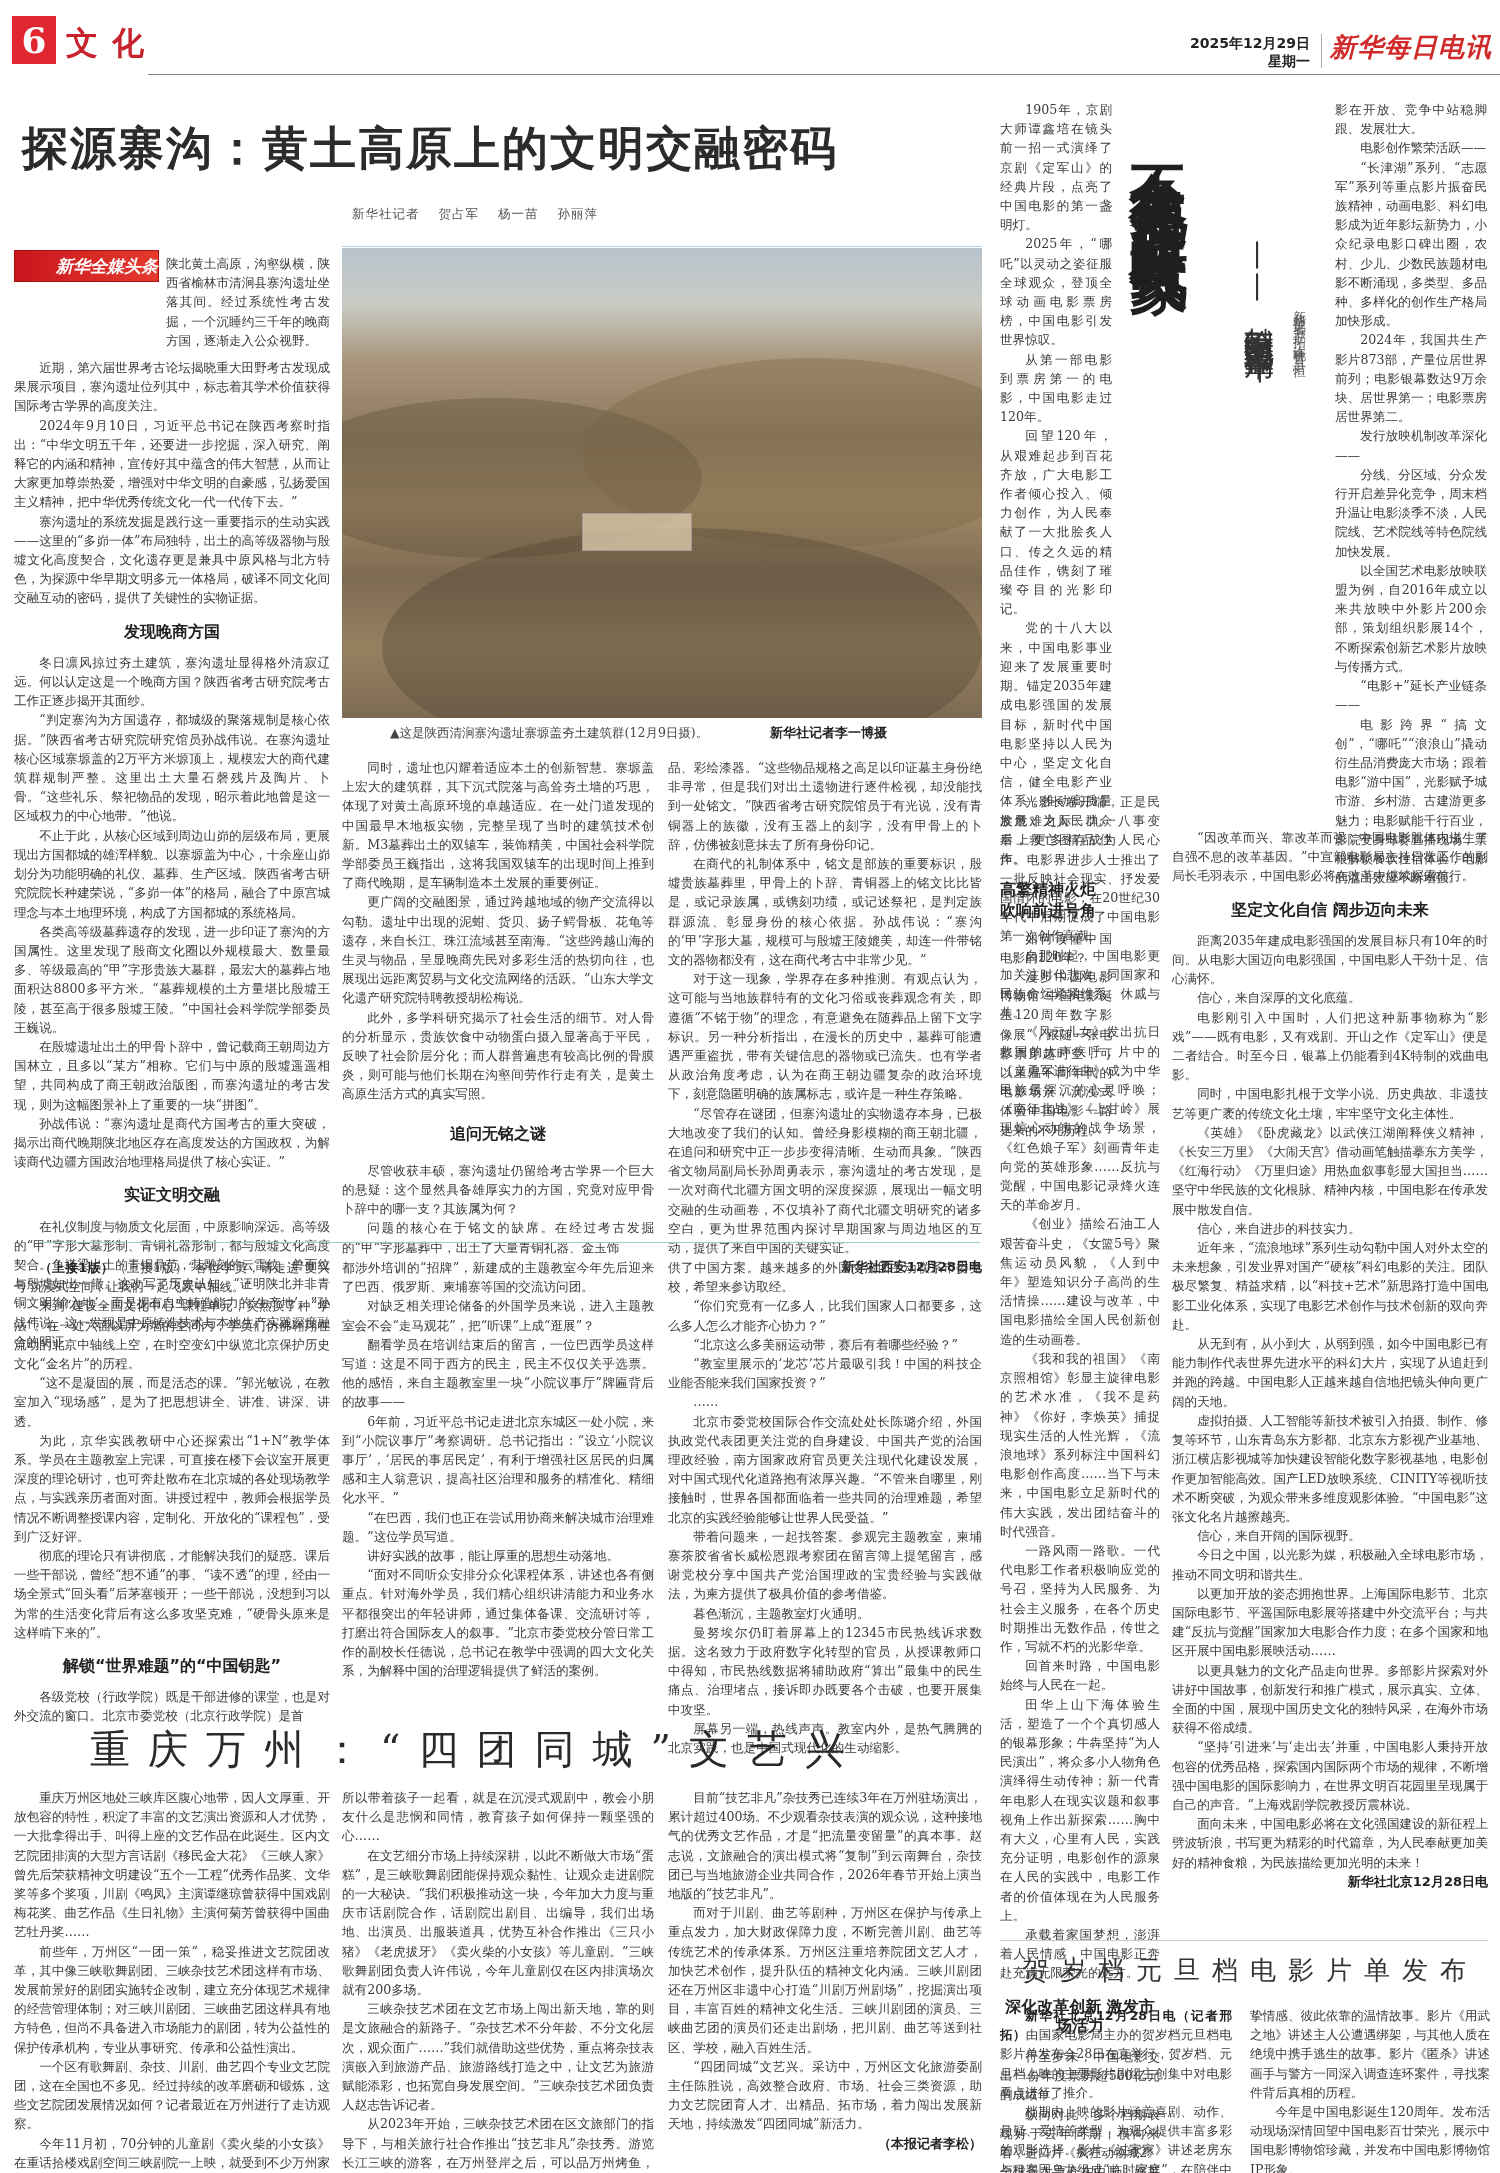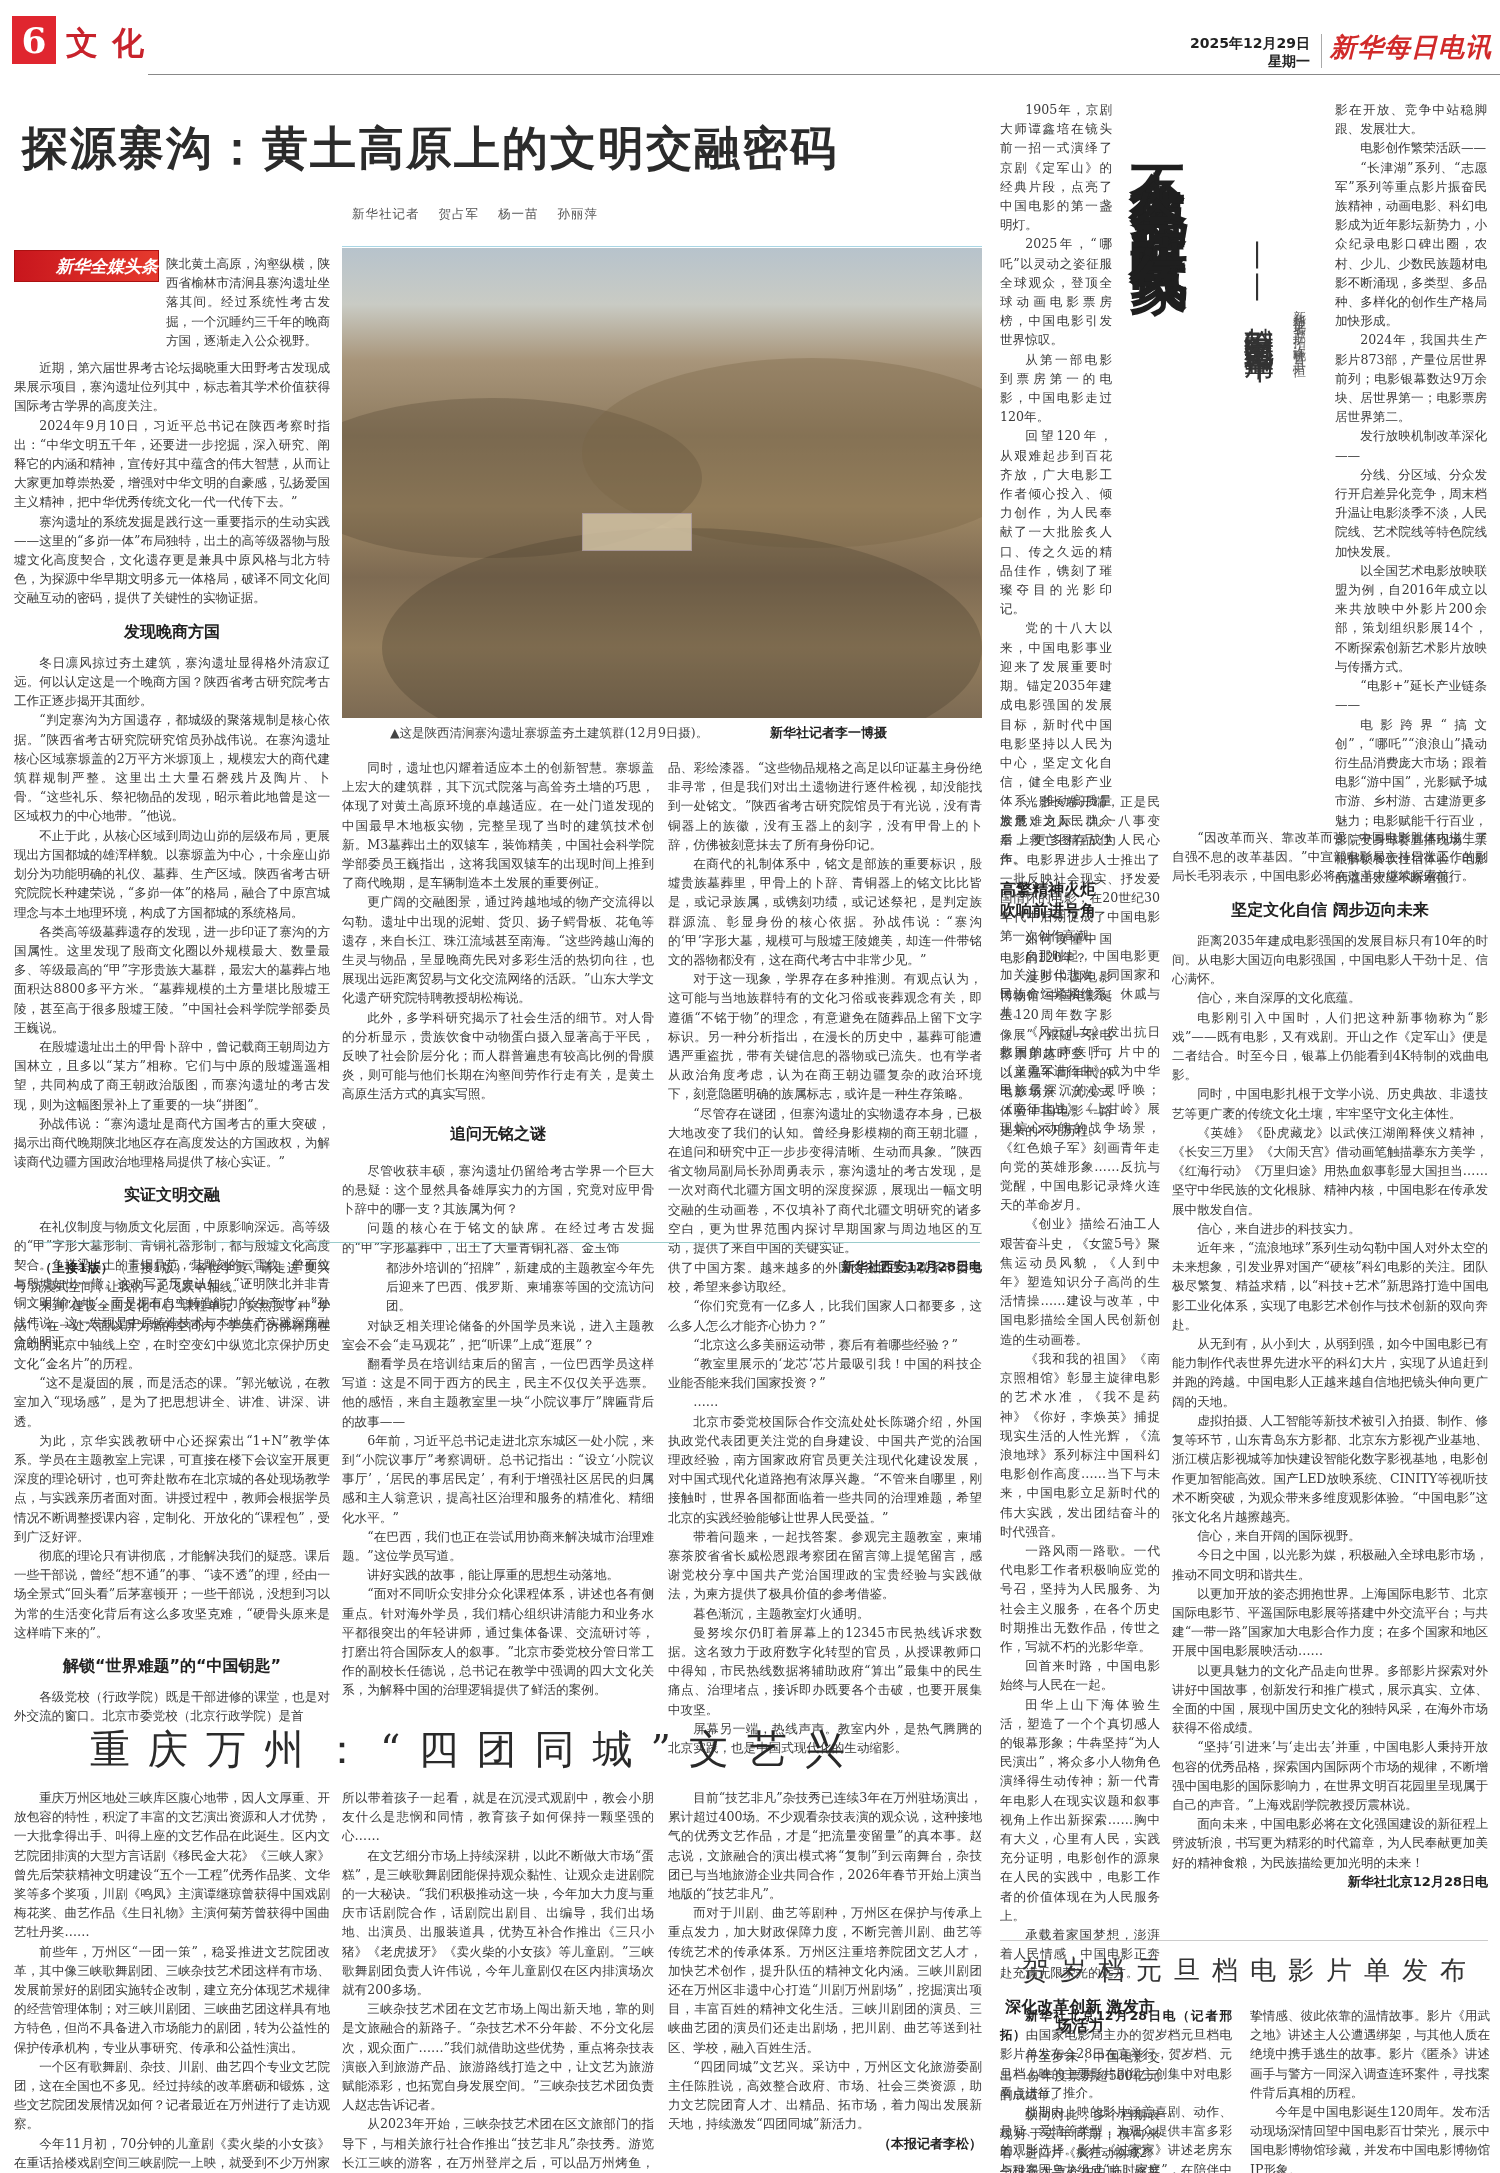--- a/index.html
+++ b/index.html
@@ -100,21 +100,21 @@
 <div class="abs txt" style="left:14px; top:1258px; width:316px;">
   <p><span class="bold-lead">（上接1版）</span><span>（上接1版）“各位学员，请走进‘复兴号’沉浸式空间，让我们一起飞跃中轴线。”</span></p>
   <p>来到“建设全国文化中心”课程单元，突然换了种“学法”。在一处六面以屏为墙的空间内，学员们仿佛翱翔在流动的北京中轴线上空，在时空变幻中纵览北京保护历史文化“金名片”的历程。</p>
   <p>“这不是凝固的展，而是活态的课。”郭光敏说，在教室加入“现场感”，是为了把思想讲全、讲准、讲深、讲透。</p>
   <p>为此，京华实践教研中心还探索出“1+N”教学体系。学员在主题教室上完课，可直接在楼下会议室开展更深度的理论研讨，也可奔赴散布在北京城的各处现场教学点，与实践亲历者面对面。讲授过程中，教师会根据学员情况不断调整授课内容，定制化、开放化的“课程包”，受到广泛好评。</p>
   <p>彻底的理论只有讲彻底，才能解决我们的疑惑。课后一些干部说，曾经“想不通”的事、“读不透”的理，经由一场全景式“回头看”后茅塞顿开；一些干部说，没想到习以为常的生活变化背后有这么多攻坚克难，“硬骨头原来是这样啃下来的”。</p>
   <div class="sub">解锁“世界难题”的“中国钥匙”</div>
   <p>各级党校（行政学院）既是干部进修的课堂，也是对外交流的窗口。北京市委党校（北京行政学院）是首</p>
 </div>
 <div class="abs txt" style="left:342px; top:1258px; width:312px;">
-  <p style="text-indent:0;margin-left:44px;">都涉外培训的“招牌”，新建成的主题教室今年先后迎来了巴西、俄罗斯、柬埔寨等国的交流访问团。</p>
+  <p style="text-indent:0;">都涉外培训的“招牌”，新建成的主题教室今年先后迎来了巴西、俄罗斯、柬埔寨等国的交流访问团。</p>
   <p>对缺乏相关理论储备的外国学员来说，进入主题教室会不会“走马观花”，把“听课”上成“逛展”？</p>
   <p>翻看学员在培训结束后的留言，一位巴西学员这样写道：这是不同于西方的民主，民主不仅仅关乎选票。他的感悟，来自主题教室里一块“小院议事厅”牌匾背后的故事——</p>
   <p>6年前，习近平总书记走进北京东城区一处小院，来到“小院议事厅”考察调研。总书记指出：“设立‘小院议事厅’，‘居民的事居民定’，有利于增强社区居民的归属感和主人翁意识，提高社区治理和服务的精准化、精细化水平。”</p>
   <p>“在巴西，我们也正在尝试用协商来解决城市治理难题。”这位学员写道。</p>
   <p>讲好实践的故事，能让厚重的思想生动落地。</p>
   <p>“面对不同听众安排分众化课程体系，讲述也各有侧重点。针对海外学员，我们精心组织讲清能力和业务水平都很突出的年轻讲师，通过集体备课、交流研讨等，打磨出符合国际友人的叙事。”北京市委党校分管日常工作的副校长任德说，总书记在教学中强调的四大文化关系，为解释中国的治理逻辑提供了鲜活的案例。</p>
 </div>
 <div class="abs txt" style="left:668px; top:1258px; width:314px;">
   <p style="text-indent:0;">供了中国方案。越来越多的外国交流团主动联系市委党校，希望来参访取经。</p>
   <p>“你们究竟有一亿多人，比我们国家人口都要多，这么多人怎么才能齐心协力？”</p>
@@ -199,21 +199,21 @@
   <p>信心，来自深厚的文化底蕴。</p>
   <p>电影刚引入中国时，人们把这种新事物称为“影戏”——既有电影，又有戏剧。开山之作《定军山》便是二者结合。时至今日，银幕上仍能看到4K特制的戏曲电影。</p>
   <p>同时，中国电影扎根于文学小说、历史典故、非遗技艺等更广袤的传统文化土壤，牢牢坚守文化主体性。</p>
   <p>《英雄》《卧虎藏龙》以武侠江湖阐释侠义精神，《长安三万里》《大闹天宫》借动画笔触描摹东方美学，《红海行动》《万里归途》用热血叙事彰显大国担当……坚守中华民族的文化根脉、精神内核，中国电影在传承发展中散发自信。</p>
   <p>信心，来自进步的科技实力。</p>
   <p>近年来，“流浪地球”系列生动勾勒中国人对外太空的未来想象，引发业界对国产“硬核”科幻电影的关注。团队极尽繁复、精益求精，以“科技+艺术”新思路打造中国电影工业化体系，实现了电影艺术创作与技术创新的双向奔赴。</p>
   <p>从无到有，从小到大，从弱到强，如今中国电影已有能力制作代表世界先进水平的科幻大片，实现了从追赶到并跑的跨越。中国电影人正越来越自信地把镜头伸向更广阔的天地。</p>
   <p>虚拟拍摄、人工智能等新技术被引入拍摄、制作、修复等环节，山东青岛东方影都、北京东方影视产业基地、浙江横店影视城等加快建设智能化数字影视基地，电影创作更加智能高效。国产LED放映系统、CINITY等视听技术不断突破，为观众带来多维度观影体验。“中国电影”这张文化名片越擦越亮。</p>
   <p>信心，来自开阔的国际视野。</p>
   <p>今日之中国，以光影为媒，积极融入全球电影市场，推动不同文明和谐共生。</p>
-  <p>以更加开放的姿态拥抱世界。上海国际电影节、北京国际电影节、平遥国际电影展等搭建中外交流平台；与共建“一带一路”国家加大电影合作力度；在多个国家和地区开展中国电影展映活动……</p>
+  <p>以更加开放的姿态拥抱世界。上海国际电影节、北京国际电影节、平遥国际电影展等搭建中外交流平台；与共建“反抗与觉醒”国家加大电影合作力度；在多个国家和地区开展中国电影展映活动……</p>
   <p>以更具魅力的文化产品走向世界。多部影片探索对外讲好中国故事，创新发行和推广模式，展示真实、立体、全面的中国，展现中国历史文化的独特风采，在海外市场获得不俗成绩。</p>
   <p>“坚持‘引进来’与‘走出去’并重，中国电影人秉持开放包容的优秀品格，探索国内国际两个市场的规律，不断增强中国电影的国际影响力，在世界文明百花园里呈现属于自己的声音。”上海戏剧学院教授厉震林说。</p>
   <p>面向未来，中国电影必将在文化强国建设的新征程上劈波斩浪，书写更为精彩的时代篇章，为人民奉献更加美好的精神食粮，为民族描绘更加光明的未来！</p>
   <div class="dateline">新华社北京12月28日电</div>
 </div>
 
 <div class="hr" style="left:1000px; top:1940px; width:488px; background:#ccc;"></div>
 <div id="films-title" class="abs">贺岁档元旦档电影片单发布</div>
 <div class="abs txt" style="left:1000px; top:2006px; width:232px;">
   <p><span class="bold-lead">新华社北京12月28日电（记者邢拓）</span><span>由国家电影局主办的贺岁档元旦档电影片单发布会28日在京举行，贺岁档、元旦档上映的主要影片剧组主创集中对电影看点进行了推介。</span></p>

